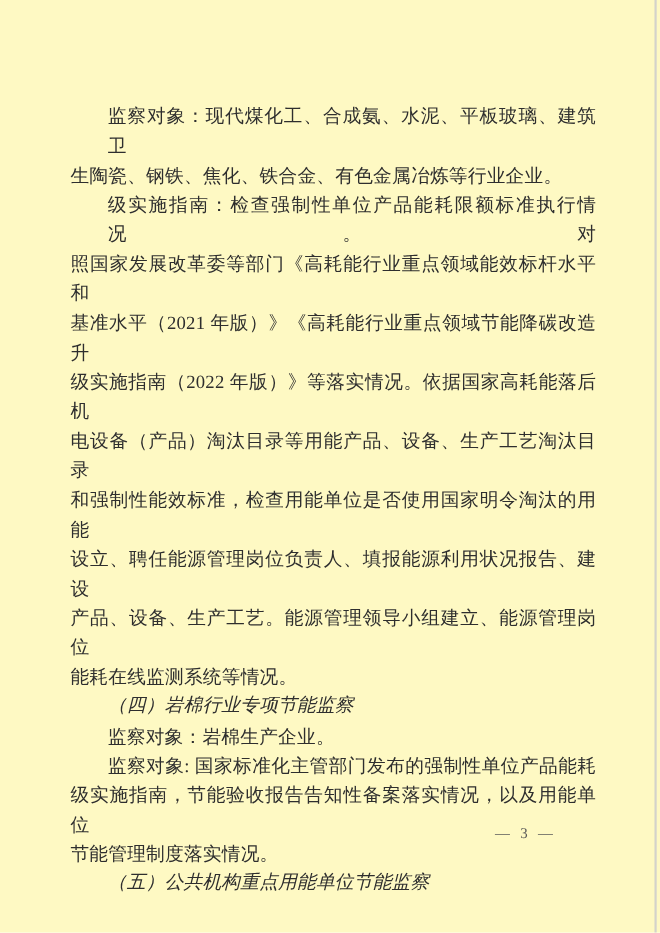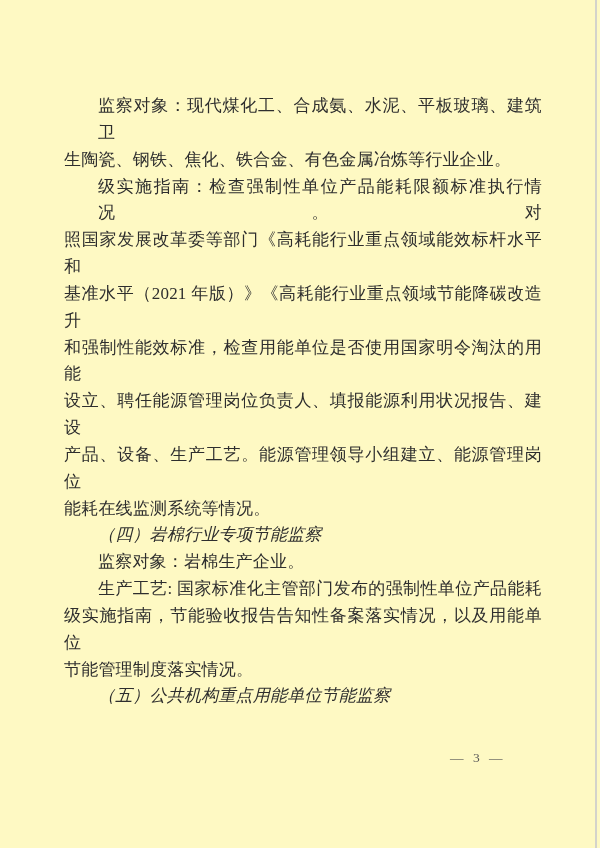--- a/index.html
+++ b/index.html
@@ -67,25 +67,27 @@
 <body>
 
 <div class="page">
   <div class="scan-edge"></div>
   <main class="body-text" id="body-text">
       <div class="line indent fill">监察对象：现代煤化工、合成氨、水泥、平板玻璃、建筑卫</div>
       <div class="line">生陶瓷、钢铁、焦化、铁合金、有色金属冶炼等行业企业。</div>
       <div class="line indent fill">级实施指南：检查强制性单位产品能耗限额标准执行情况。对</div>
       <div class="line fill">照国家发展改革委等部门《高耗能行业重点领域能效标杆水平和</div>
       <div class="line fill">基准水平（2021 年版）》《高耗能行业重点领域节能降碳改造升</div>
+      <div class="line fill">级实施指南（2022 年版）》等落实情况。依据国家高耗能落后机</div>
+      <div class="line fill">电设备（产品）淘汰目录等用能产品、设备、生产工艺淘汰目录</div>
       <div class="line fill">和强制性能效标准，检查用能单位是否使用国家明令淘汰的用能</div>
       <div class="line fill">设立、聘任能源管理岗位负责人、填报能源利用状况报告、建设</div>
       <div class="line fill">产品、设备、生产工艺。能源管理领导小组建立、能源管理岗位</div>
       <div class="line">能耗在线监测系统等情况。</div>
       <div class="line indent kaiti">（四）岩棉行业专项节能监察</div>
       <div class="line indent">监察对象：岩棉生产企业。</div>
-      <div class="line indent fill">生产工艺: 国家标准化主管部门发布的强制性单位产品能耗</div>
+      <div class="line indent fill">监察对象: 国家标准化主管部门发布的强制性单位产品能耗</div>
       <div class="line fill">级实施指南，节能验收报告告知性备案落实情况，以及用能单位</div>
       <div class="line">节能管理制度落实情况。</div>
       <div class="line indent kaiti">（五）公共机构重点用能单位节能监察</div>
     </main>
   <div class="page-number">— 3 —</div>
 </div>
 
 </body></html>

